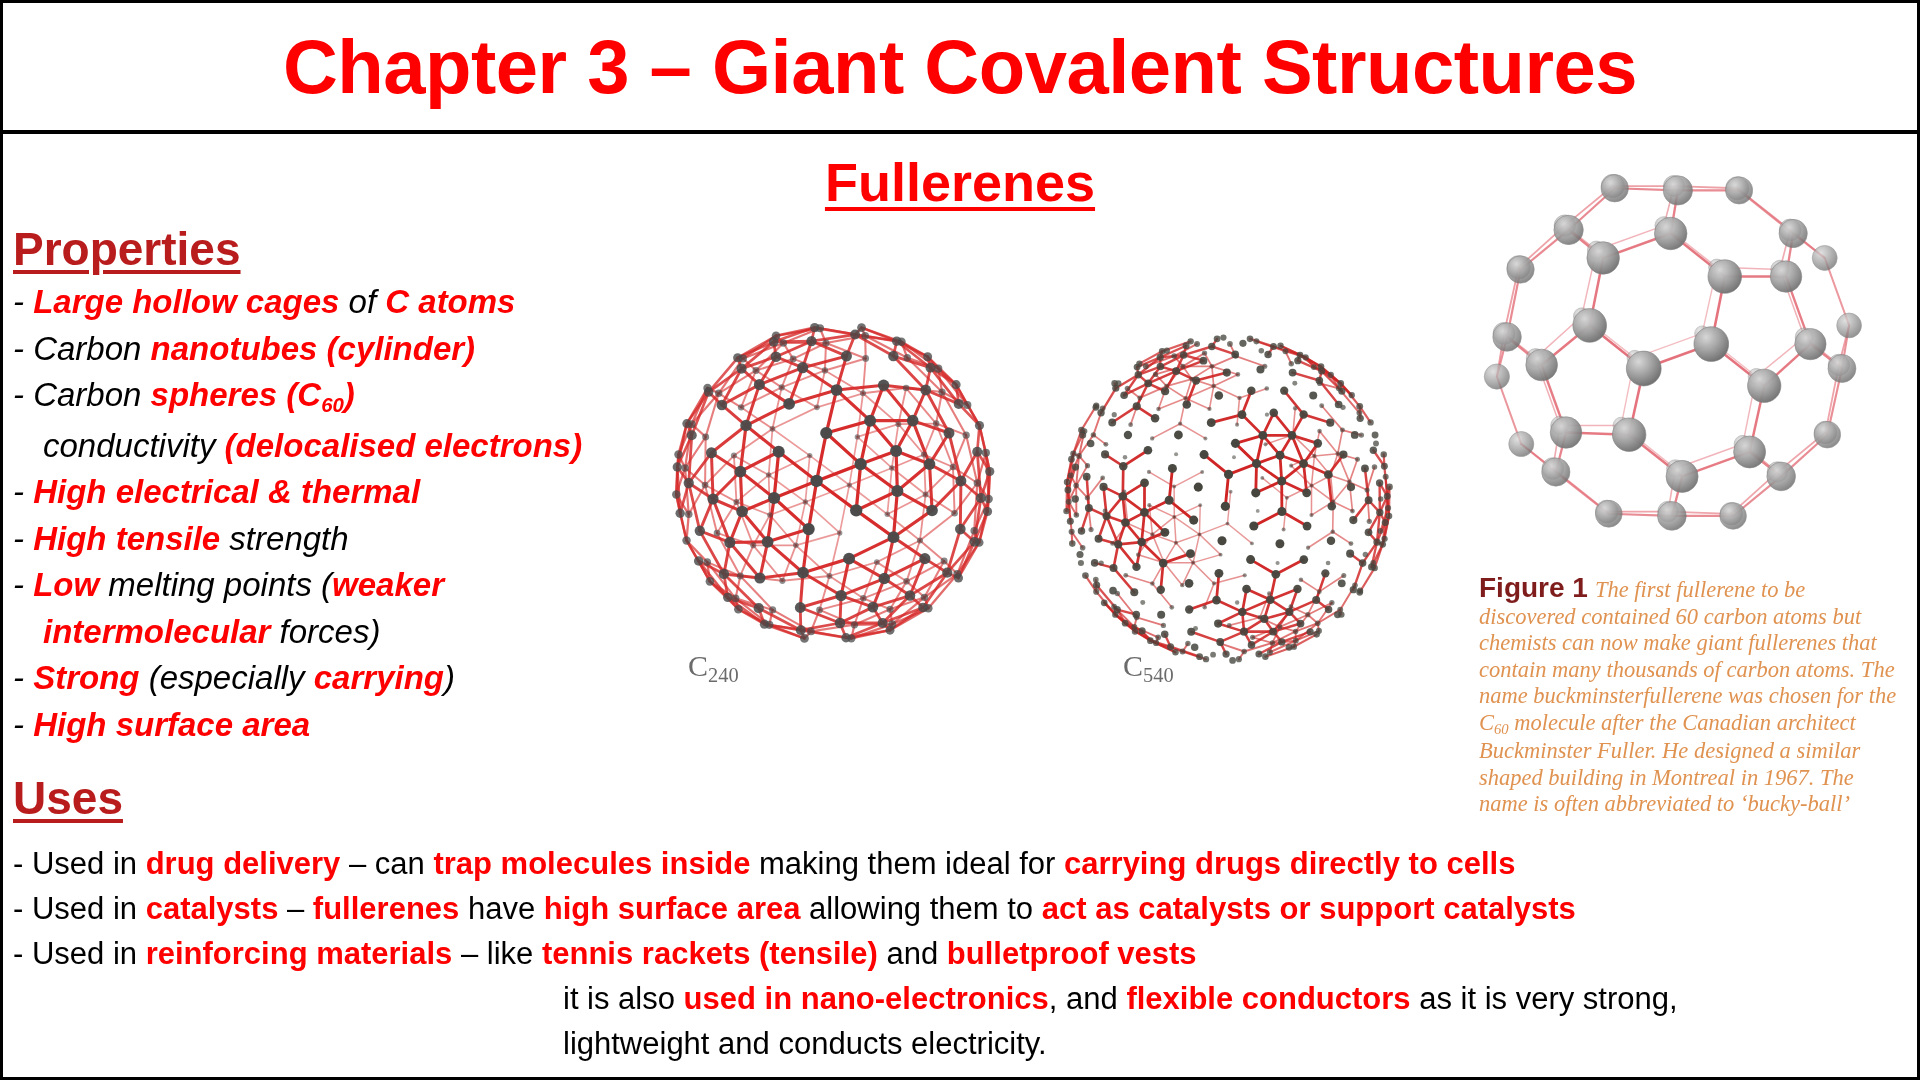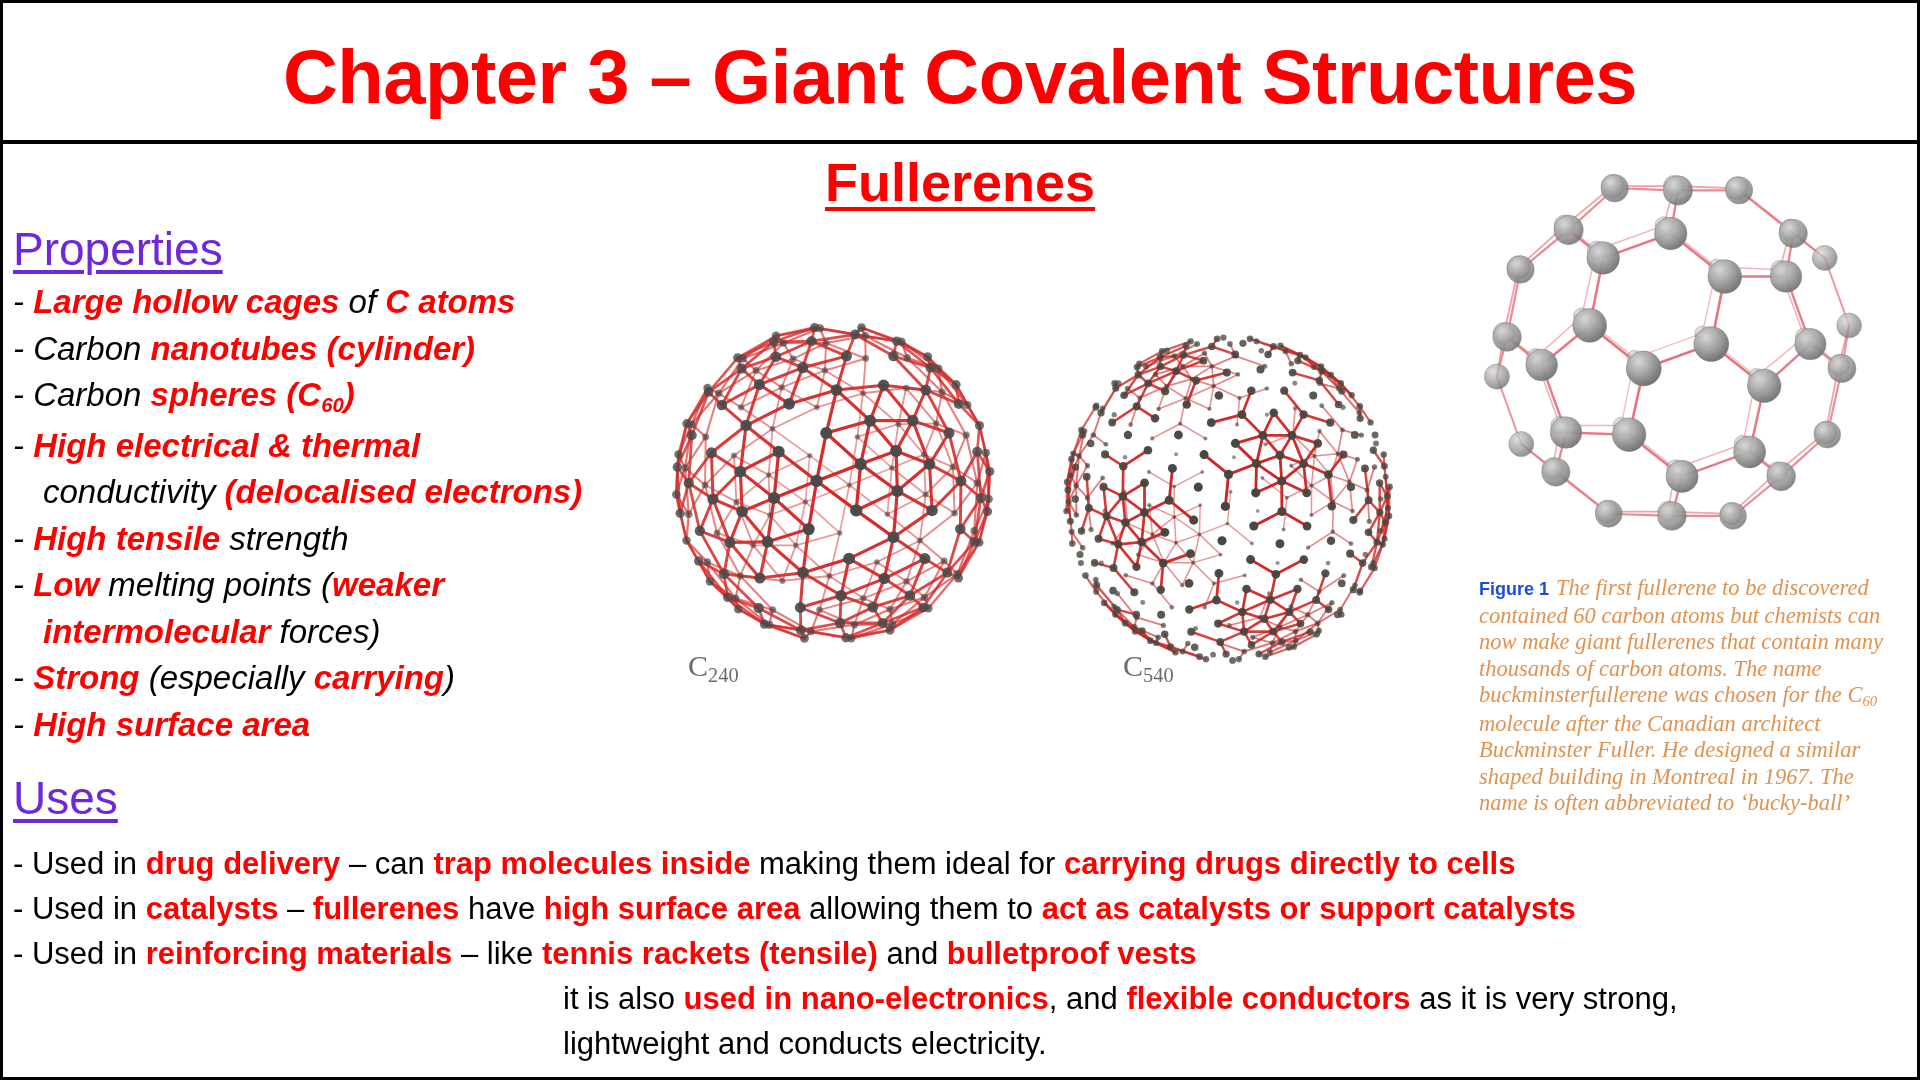--- a/index.html
+++ b/index.html
@@ -25,21 +25,20 @@
   .title-bar {
     position: absolute;
     left: 0; top: 0;
     width: 100%;
     height: 131px;
     box-sizing: border-box;
     border-bottom: 4px solid #000000;
     display: flex;
     align-items: center;
     justify-content: center;
-    margin-top: 10px;
   }
   .chapter-title {
     color: #ff0000;
     font-size: 76px;
     font-weight: bold;
     letter-spacing: -0.5px;
     white-space: nowrap;
     line-height: 1;
   }
   
@@ -58,23 +57,23 @@
     line-height: 1;
   }
   
   .left-col {
     position: absolute;
     left: 10px;
     top: 222px;
     width: 660px;
   }
   .block-heading {
-    color: #6d28d9;
+    color: #b91c1c;
     font-size: 46px;
-    font-weight: normal;
+    font-weight: bold;
     text-decoration: underline;
     text-decoration-thickness: 4px;
     text-underline-offset: 5px;
     line-height: 1.05;
     margin: 0 0 6px 0;
   }
   .prop-line {
     font-size: 33px;
     line-height: 46.5px;
     color: #000000;
@@ -135,22 +134,22 @@
     color: #e09250;
     font-family: "Liberation Serif", serif;
     font-style: italic;
     font-size: 22.5px;
     line-height: 26.5px;
   }
   .figure-caption .fig-label {
     font-family: "Liberation Sans", sans-serif;
     font-style: normal;
     font-weight: bold;
-    color: #1d4ed8;
-    font-size: 18px;
+    color: #7f1d1d;
+    font-size: 28px;
     margin-right: 7px;
   }
   .figure-caption sub { font-size: 0.65em; top: 0.3em; }
 </style>
 </head>
 <body>
 
 <div class="slide">
 
   <div class="title-bar">
@@ -164,25 +163,25 @@
 
     <div class="prop-line">
       <span class="k">- </span><span class="r">Large hollow cages</span><span class="k"> of </span><span class="r">C atoms</span>
     </div>
     <div class="prop-line">
       <span class="k">- Carbon </span><span class="r">nanotubes (cylinder)</span>
     </div>
     <div class="prop-line">
       <span class="k">- Carbon </span><span class="r">spheres (C<sub>60</sub>)</span>
     </div>
+    <div class="prop-line indent">
+      <span class="k">conductivity </span><span class="r">(delocalised electrons)</span>
+    </div>
     <div class="prop-line">
       <span class="k">- </span><span class="r">High electrical &amp; thermal</span>
-    </div>
-    <div class="prop-line indent">
-      <span class="k">conductivity </span><span class="r">(delocalised electrons)</span>
     </div>
     <div class="prop-line">
       <span class="k">- </span><span class="r">High tensile</span><span class="k"> strength</span>
     </div>
     <div class="prop-line">
       <span class="k">- </span><span class="r">Low</span><span class="k"> melting points (</span><span class="r">weaker</span>
     </div>
     <div class="prop-line indent">
       <span class="r">intermolecular</span><span class="k"> forces)</span>
     </div>

